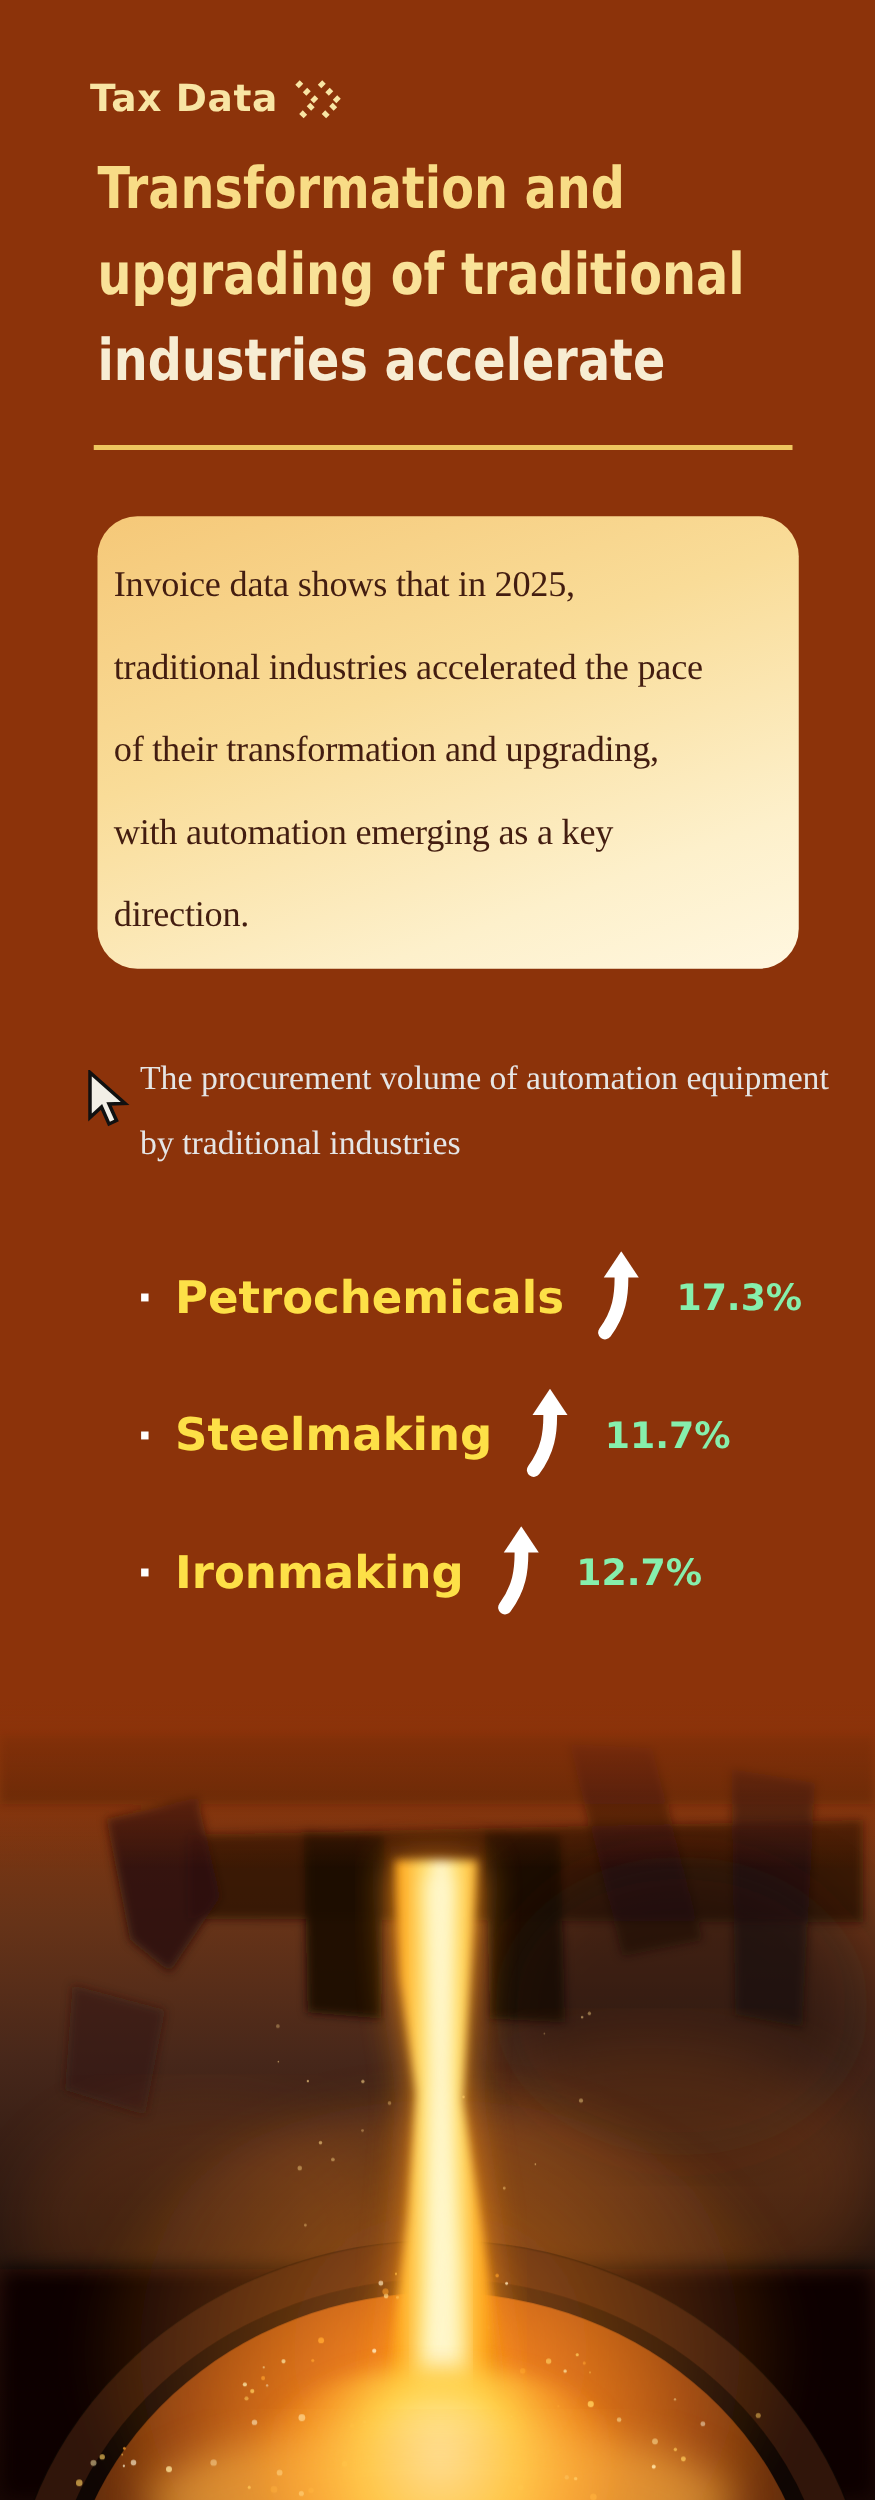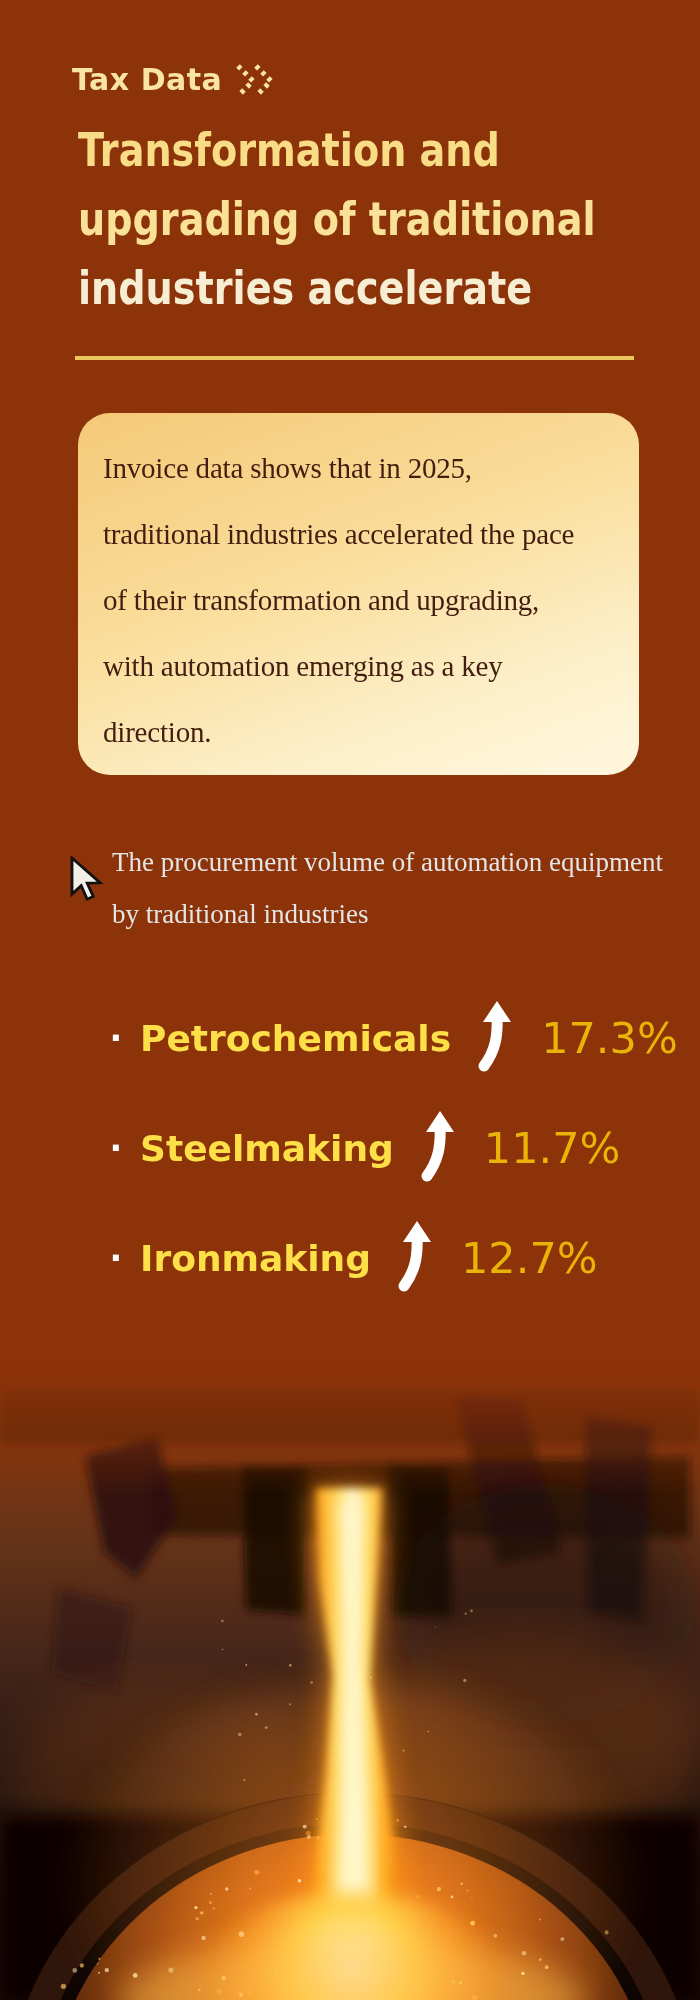--- a/index.html
+++ b/index.html
@@ -22,34 +22,34 @@
   .heading .l2{color:#F7EDD3;}
 
   
   .divider{position:absolute;left:75px;top:356px;width:559px;height:4px;background:#EEC65F;}
 
   
   .card{position:absolute;left:78px;top:413px;width:561px;height:362px;border-radius:32px;
     background:linear-gradient(160deg,#F5C878 0%,#F9DC98 40%,#FDF0CB 78%,#FFF7E0 100%);}
   .card-text{padding:22px 10px 0 13px;font-family:"Liberation Serif",serif;font-size:29px;
     line-height:66px;color:#431D10;letter-spacing:-.2px;}
-  .card-text div{white-space:nowrap;margin-left:12px;}
+  .card-text div{white-space:nowrap;}
 
   
   .cursor{position:absolute;left:68px;top:856px;width:36px;height:50px;}
   .procurement{position:absolute;left:112px;top:836px;font-family:"Liberation Serif",serif;
     font-size:27px;line-height:52px;color:#e5e5e5;white-space:nowrap;}
 
   
   .stats{position:absolute;left:110px;top:1001px;width:560px;}
   .stat-row{display:flex;align-items:center;height:74px;margin-bottom:36px;}
   .stat-bullet{font-size:42px;font-weight:bold;color:#FFFFFF;line-height:1;margin-right:16px;}
   .stat-label{font-family:"DejaVu Sans",sans-serif;font-weight:bold;font-size:36px;color:#fde047;white-space:nowrap;}
   .stat-arrow{width:40px;height:74px;margin:0 24px 0 26px;flex:none;}
-  .stat-value{font-family:"DejaVu Sans",sans-serif;font-weight:normal;font-size:43px;color:#eab308;white-space:nowrap;}
+  .stat-value{font-family:"DejaVu Sans",sans-serif;font-weight:bold;font-size:29px;color:#86efac;white-space:nowrap;}
 
   
   .photo{position:absolute;left:0;top:1360px;width:700px;height:640px;}
   .photo svg{display:block;}
 </style>
 </head>
 <body>
 
 <div class="kicker">
   <span class="kicker-label">Tax Data</span>

